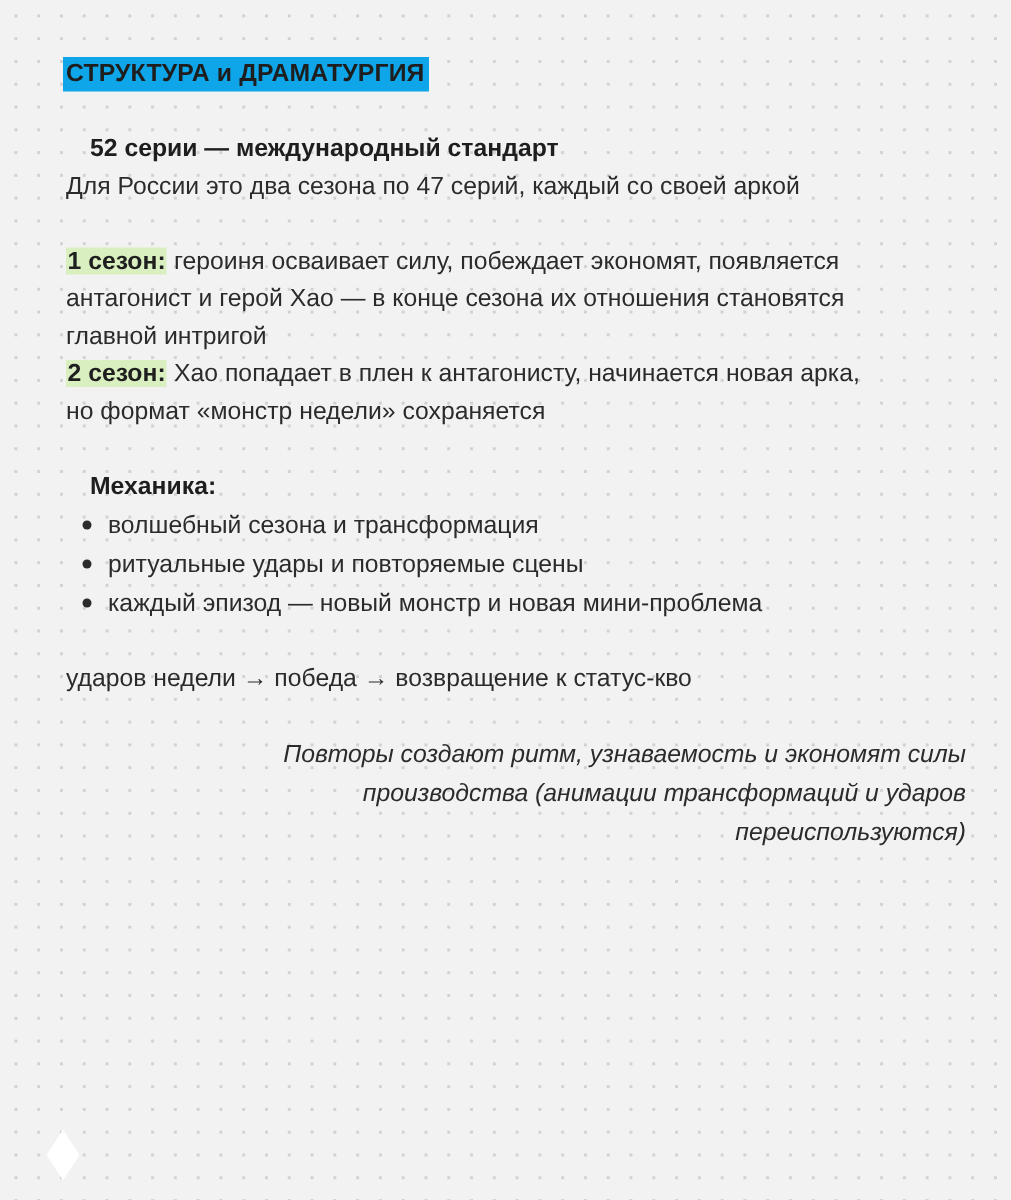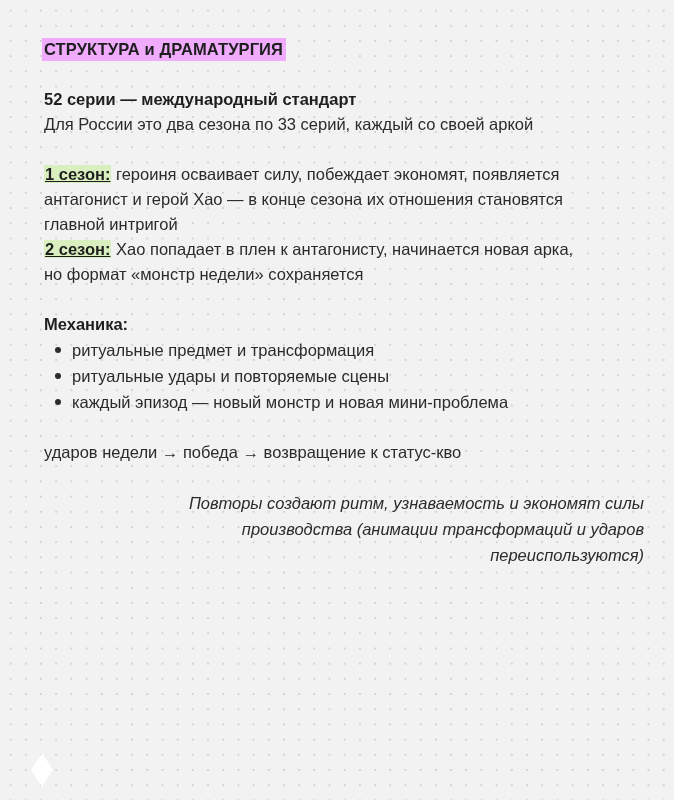--- a/index.html
+++ b/index.html
@@ -7,61 +7,61 @@
     width:674px; height:800px; overflow:hidden; position:relative;
     background-color:#f2f2f2;
     background-image: radial-gradient(circle, #d2d2d2 1px, transparent 1.3px);
     background-size: 15.2px 15.2px;
     background-position: 3px 3px;
     font-family: "Liberation Sans", sans-serif;
     color:#2b2b2b;
   }
   .content { position:absolute; left:44px; top:38px; width:600px; font-size:16.5px; }
   .heading {
-    display:inline-block; background:#f0abfc; padding:2px 3px 2px 2px; margin-left:-2px;
+    display:inline-block; background:#0ea5e9; padding:2px 3px 2px 2px; margin-left:-2px;
     font-size:16.5px; font-weight:bold; color:#1e1e1e; letter-spacing:0.1px;
   }
   .line { line-height:25px; white-space:nowrap; }
-  .bold { font-weight:bold; color:#1e1e1e; }
-  .hl-green { background:#d9efbf; font-weight:bold; color:#1e1e1e; padding:0 1px;text-decoration:underline; }
+  .bold { font-weight:bold; color:#1e1e1e;margin-left:16px; }
+  .hl-green { background:#d9efbf; font-weight:bold; color:#1e1e1e; padding:0 1px; }
   .gap { height:25px; }
   ul { margin:0; padding:0; list-style:none; }
   li { line-height:26px; padding-left:28px; position:relative; white-space:nowrap; }
   li::before { content:""; position:absolute; left:11px; top:10px; width:6px; height:6px; border-radius:50%; background:#2b2b2b; }
   .italic { font-style:italic; line-height:26px;text-align:right; }
   .logo { position:absolute; left:30px; top:752px; width:24px; height:36px; }
 </style>
 </head>
 <body>
 
 <div class="content">
   <div class="heading">СТРУКТУРА и ДРАМАТУРГИЯ</div>
 
   <div style="height:26px"></div>
 
   <div class="line bold">52 серии — международный стандарт</div>
-  <div class="line">Для России это два сезона по 33 серий, каждый со своей аркой</div>
+  <div class="line">Для России это два сезона по 47 серий, каждый со своей аркой</div>
 
   <div class="gap"></div>
 
   <div>
     <div class="line"><span class="hl-green">1 сезон:</span><span> героиня осваивает силу, побеждает экономят, появляется</span></div>
     <div class="line">антагонист и герой Хао — в конце сезона их отношения становятся</div>
     <div class="line">главной интригой</div>
   </div>
   <div>
     <div class="line"><span class="hl-green">2 сезон:</span><span> Хао попадает в плен к антагонисту, начинается новая арка,</span></div>
     <div class="line">но формат «монстр недели» сохраняется</div>
   </div>
 
   <div class="gap"></div>
 
   <div class="line bold">Механика:</div>
   <ul>
-    <li>ритуальные предмет и трансформация</li>
+    <li>волшебный сезона и трансформация</li>
     <li>ритуальные удары и повторяемые сцены</li>
     <li>каждый эпизод — новый монстр и новая мини-проблема</li>
   </ul>
 
   <div class="gap"></div>
 
   <div class="line">ударов недели → победа → возвращение к статус-кво</div>
 
   <div class="gap"></div>
 

